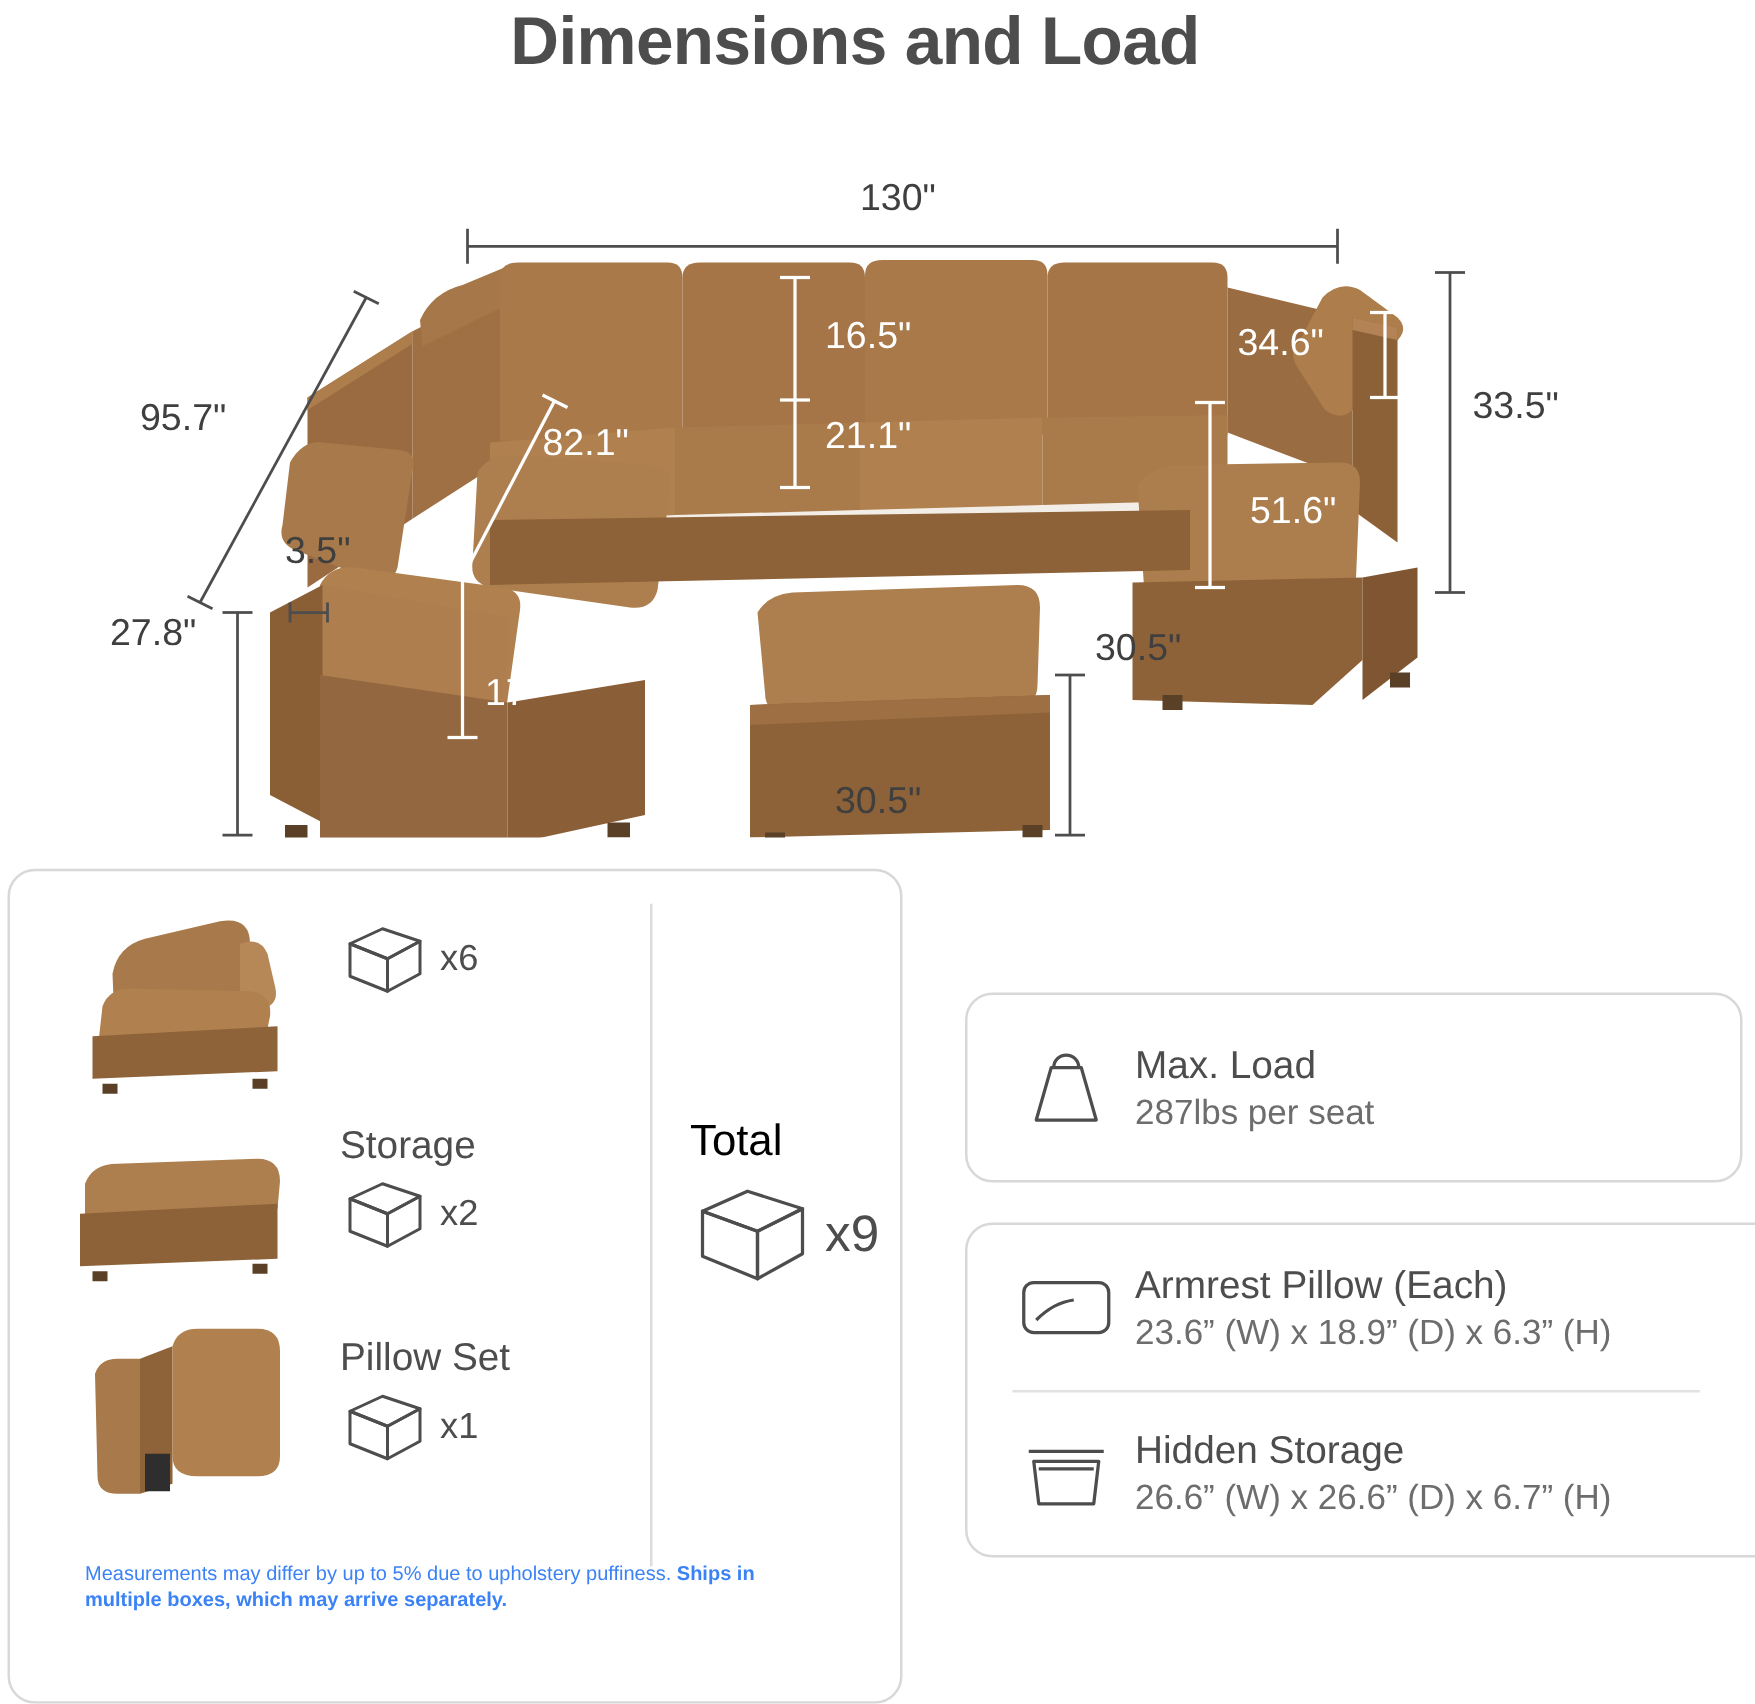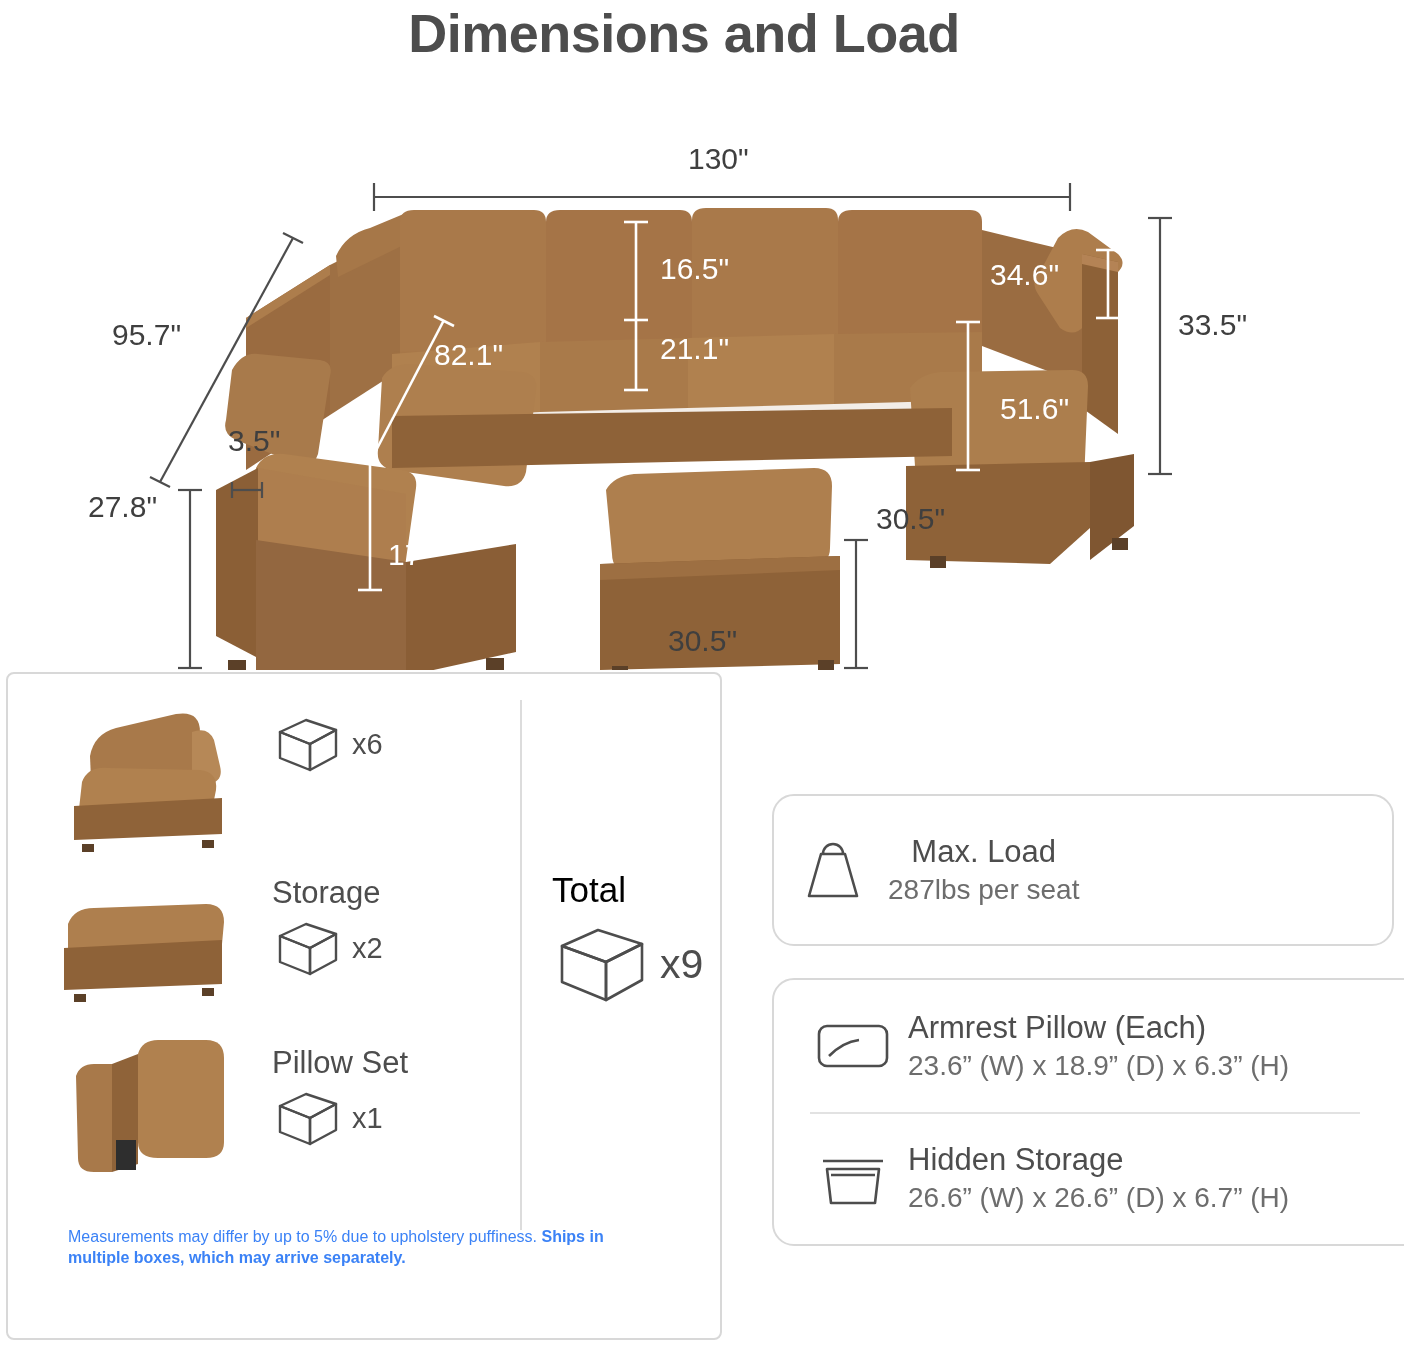--- a/index.html
+++ b/index.html
@@ -55,25 +55,25 @@
     top: 0; left: 0;
     width: 1404px;
     height: 600px;
     pointer-events: none;
   }
 
   
   .panel-left {
     position: absolute;
     left: 6px;
-    top: 672px;
+    top: 695px;
     width: 716px;
     height: 668px;
     border: 2px solid #d8d8d8;
-    border-radius: 8px;
+    border-radius: 22px;
     box-sizing: border-box;
   }
   .contents-col {
     position: absolute;
     left: 24px;
     top: 22px;
     width: 470px;
   }
   .content-row {
     position: relative;
@@ -153,23 +153,22 @@
   .panel-specs {
     left: 772px;
     top: 978px;
     width: 722px;
     height: 268px;
   }
   .row-inner {
     display: flex;
     align-items: center;
     height: 100%;
-    padding-left: 16px;
+    padding-left: 36px;
     box-sizing: border-box;
-    text-align: center;
   }
   .row-icon {
     width: 86px;
     flex: 0 0 86px;
     display: flex;
     align-items: center;
     justify-content: center;
   }
   .row-txt {
     margin-left: 12px;

